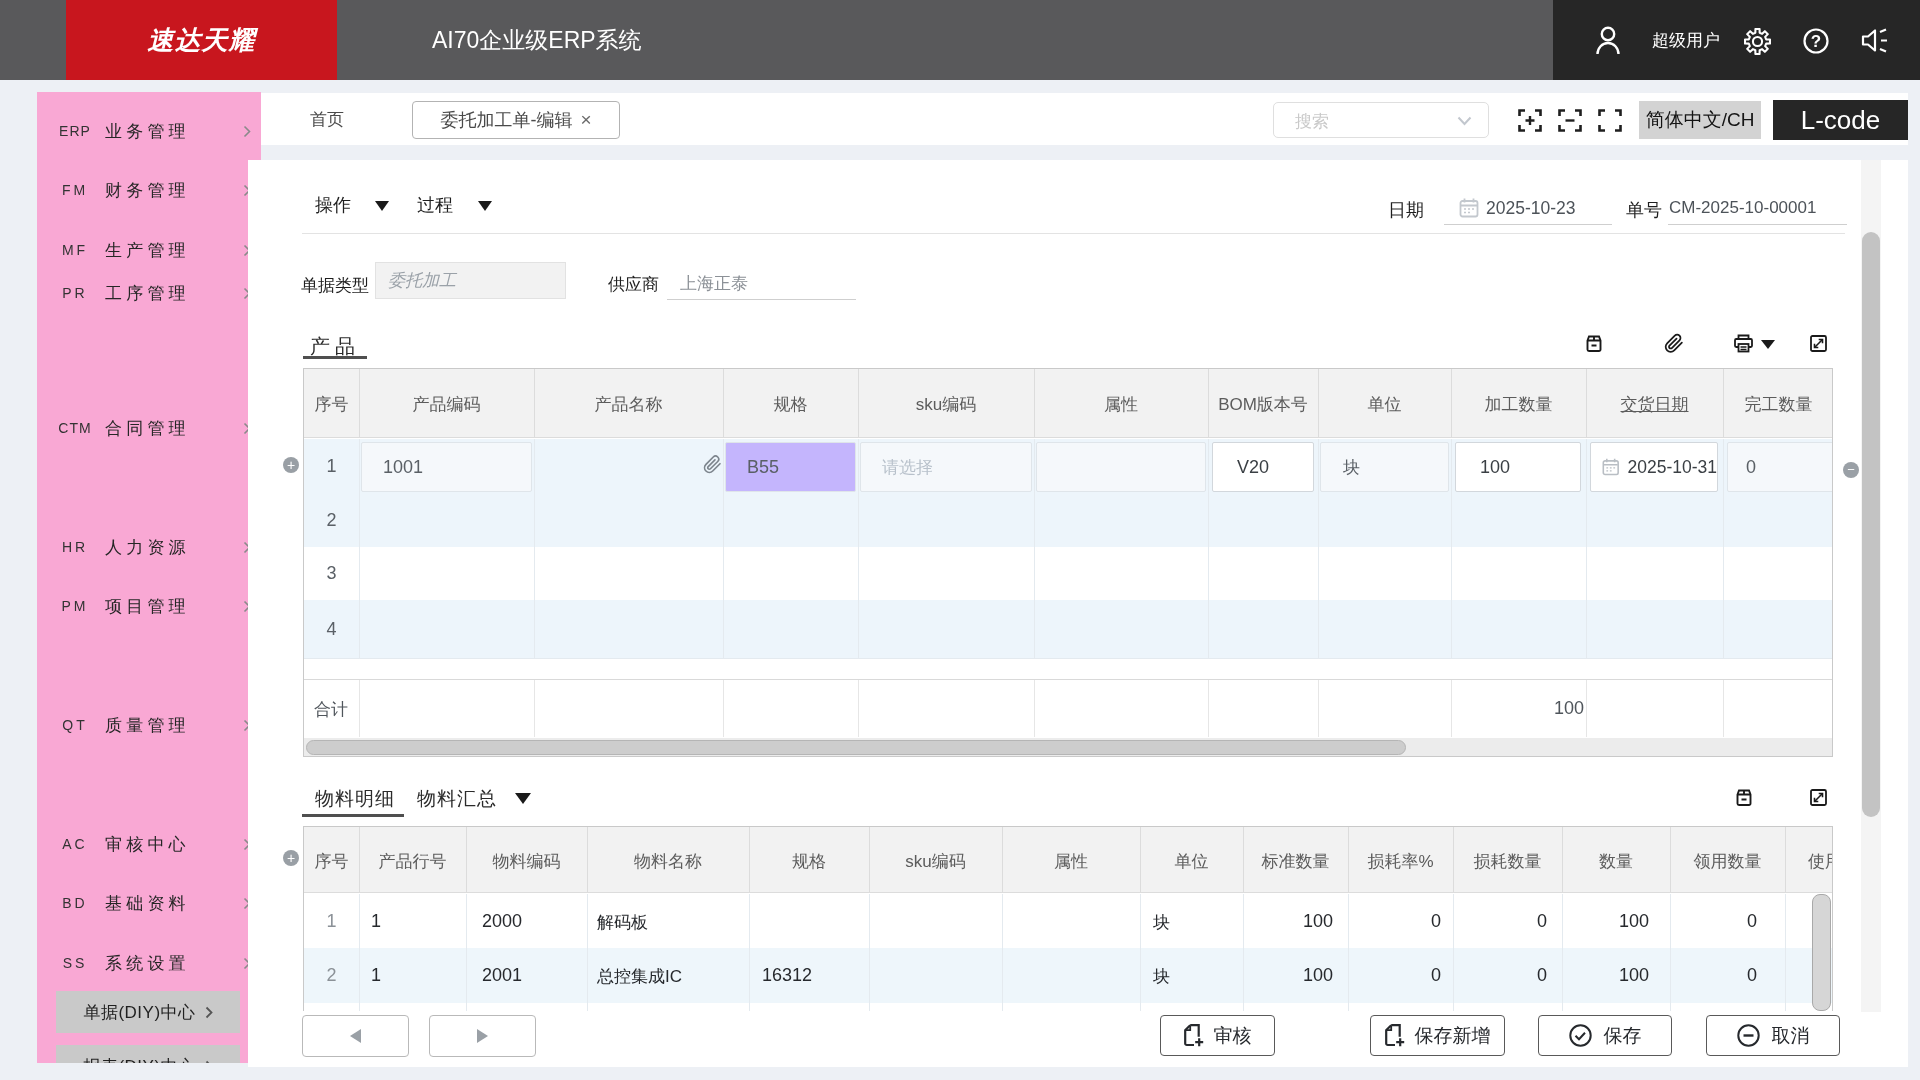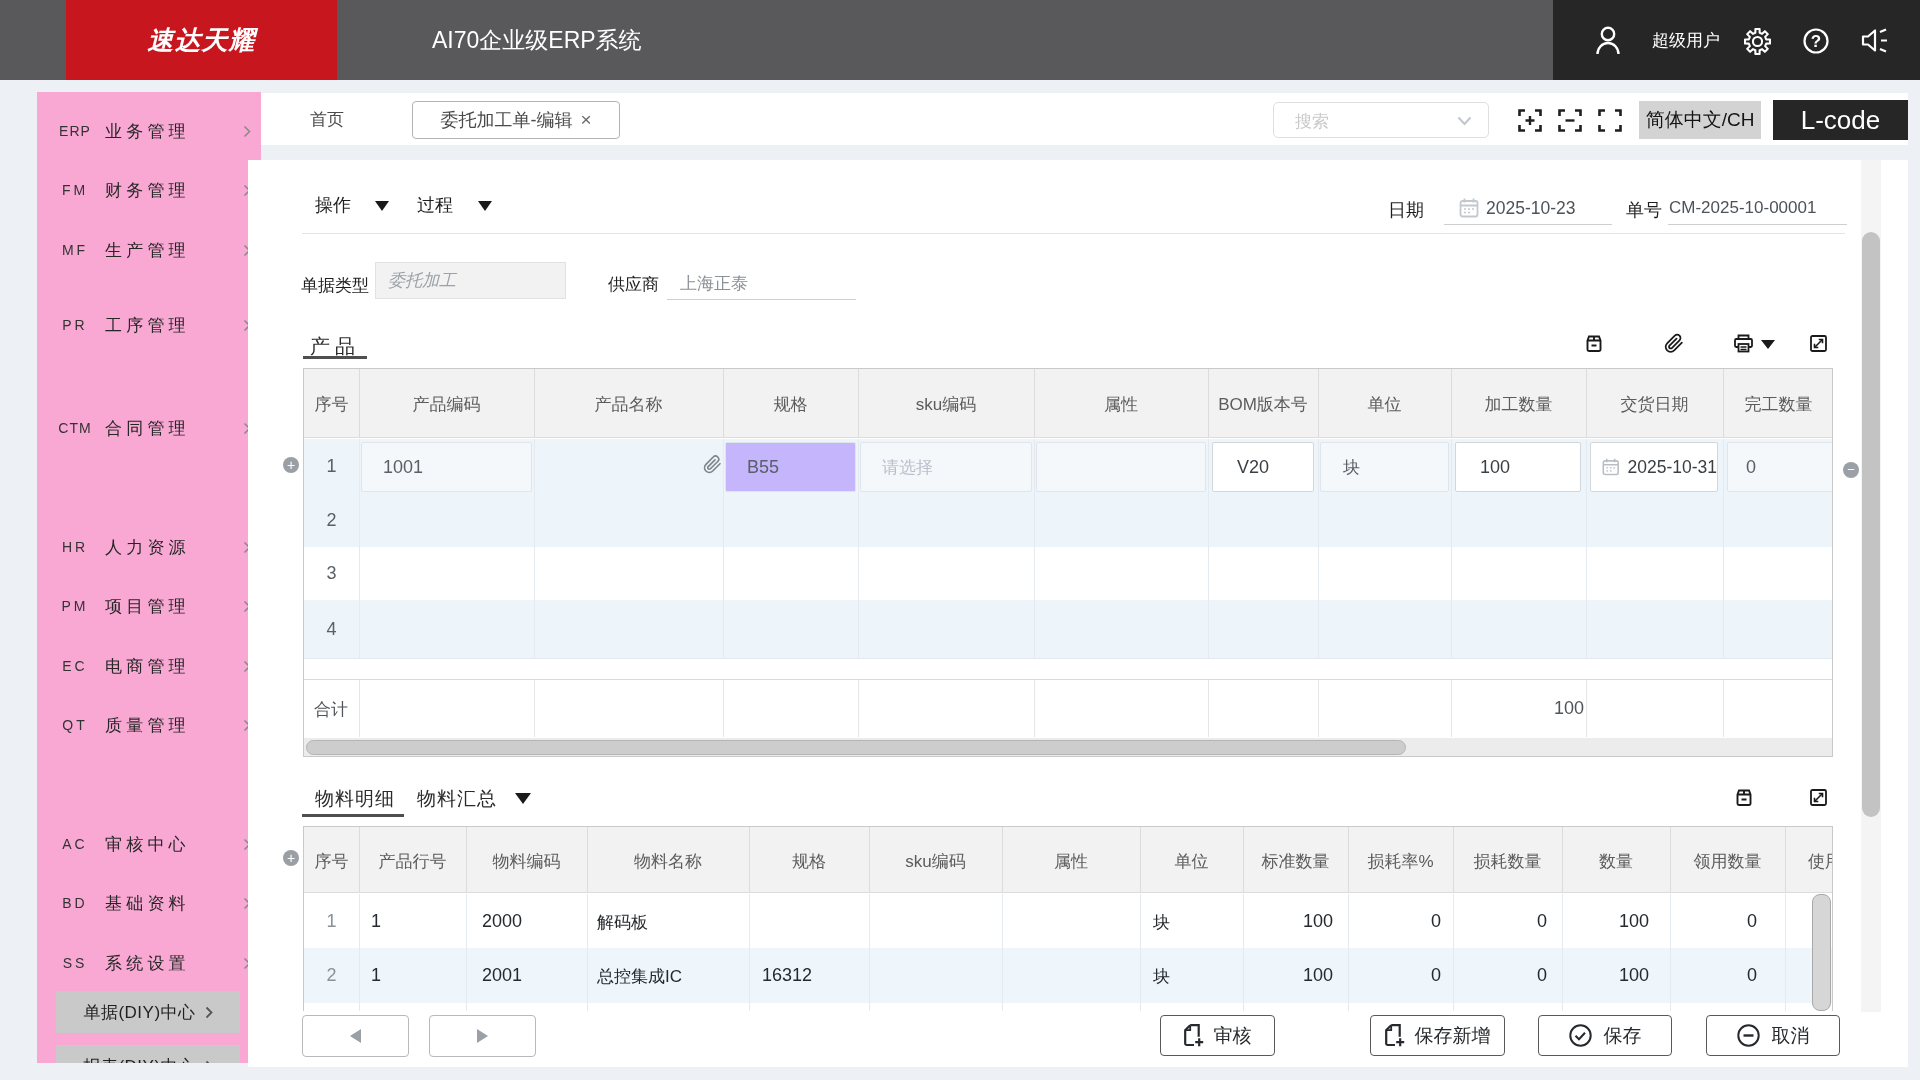--- a/index.html
+++ b/index.html
@@ -93,21 +93,21 @@
         <path d="M1.5 1.5 L6.5 6.5 L1.5 11.5" fill="none" stroke="#8a8a8a" stroke-width="1.6"></path>
       </svg>
 </div>
 <div class="abs flex" style="left:0;top:137px;width:224px;height:42px;">
 <span style="display:inline-block;width:52px;text-align:center;font-size:14px;letter-spacing:3px;color:#333;margin-left:12px;">MF</span>
 <span style="font-size:17px;letter-spacing:4.2px;color:#262626;margin-left:4px;">生产管理</span>
 <svg class="abs" style="left:206px;top:15px;" width="8" height="13" viewBox="0 0 8 13">
         <path d="M1.5 1.5 L6.5 6.5 L1.5 11.5" fill="none" stroke="#8a8a8a" stroke-width="1.6"></path>
       </svg>
 </div>
-<div class="abs flex" style="left:0;top:212px;width:181px;height:42px;">
+<div class="abs flex" style="left:0;top:180px;width:181px;height:42px;">
 <span style="display:inline-block;width:52px;text-align:center;font-size:14px;letter-spacing:3px;color:#333;margin-left:12px;">PR</span>
 <span style="font-size:17px;letter-spacing:4.2px;color:#262626;margin-left:4px;">工序管理</span>
 <svg class="abs" style="left:206px;top:15px;" width="8" height="13" viewBox="0 0 8 13">
         <path d="M1.5 1.5 L6.5 6.5 L1.5 11.5" fill="none" stroke="#8a8a8a" stroke-width="1.6"></path>
       </svg>
 </div>
 <div class="abs flex" style="left:0;top:315px;width:224px;height:42px;">
 <span style="display:inline-block;width:52px;text-align:center;font-size:14px;letter-spacing:1px;color:#333;margin-left:12px;">CTM</span>
 <span style="font-size:17px;letter-spacing:4.2px;color:#262626;margin-left:4px;">合同管理</span>
 <svg class="abs" style="left:206px;top:15px;" width="8" height="13" viewBox="0 0 8 13">
@@ -117,27 +117,20 @@
 <div class="abs flex" style="left:0;top:434px;width:224px;height:42px;">
 <span style="display:inline-block;width:52px;text-align:center;font-size:14px;letter-spacing:3px;color:#333;margin-left:12px;">HR</span>
 <span style="font-size:17px;letter-spacing:4.2px;color:#262626;margin-left:4px;">人力资源</span>
 <svg class="abs" style="left:206px;top:15px;" width="8" height="13" viewBox="0 0 8 13">
         <path d="M1.5 1.5 L6.5 6.5 L1.5 11.5" fill="none" stroke="#8a8a8a" stroke-width="1.6"></path>
       </svg>
 </div>
 <div class="abs flex" style="left:0;top:493px;width:224px;height:42px;">
 <span style="display:inline-block;width:52px;text-align:center;font-size:14px;letter-spacing:3px;color:#333;margin-left:12px;">PM</span>
 <span style="font-size:17px;letter-spacing:4.2px;color:#262626;margin-left:4px;">项目管理</span>
-<svg class="abs" style="left:206px;top:15px;" width="8" height="13" viewBox="0 0 8 13">
-        <path d="M1.5 1.5 L6.5 6.5 L1.5 11.5" fill="none" stroke="#8a8a8a" stroke-width="1.6"></path>
-      </svg>
-</div>
-<div class="abs flex" style="left:0;top:553px;width:224px;height:42px;">
-<span style="display:inline-block;width:52px;text-align:center;font-size:14px;letter-spacing:3px;color:#333;margin-left:12px;">EC</span>
-<span style="font-size:17px;letter-spacing:4.2px;color:#262626;margin-left:4px;">电商管理</span>
 <svg class="abs" style="left:206px;top:15px;" width="8" height="13" viewBox="0 0 8 13">
         <path d="M1.5 1.5 L6.5 6.5 L1.5 11.5" fill="none" stroke="#8a8a8a" stroke-width="1.6"></path>
       </svg>
 </div>
 <div class="abs flex" style="left:0;top:612px;width:224px;height:42px;">
 <span style="display:inline-block;width:52px;text-align:center;font-size:14px;letter-spacing:3px;color:#333;margin-left:12px;">QT</span>
 <span style="font-size:17px;letter-spacing:4.2px;color:#262626;margin-left:4px;">质量管理</span>
 <svg class="abs" style="left:206px;top:15px;" width="8" height="13" viewBox="0 0 8 13">
         <path d="M1.5 1.5 L6.5 6.5 L1.5 11.5" fill="none" stroke="#8a8a8a" stroke-width="1.6"></path>
       </svg>
@@ -230,21 +223,21 @@
 <div class="abs" style="left:0;top:0;width:1528px;height:69px;background:#f2f2f2;border-bottom:1px solid #dcdcdc;"></div>
 <div class="abs" style="left:0px;top:24px;width:55px;text-align:center;font-size:17px;color:#5c5c5c;">序号</div>
 <div class="abs" style="left:55px;top:24px;width:175px;text-align:center;font-size:17px;color:#5c5c5c;">产品编码</div>
 <div class="abs" style="left:230px;top:24px;width:189px;text-align:center;font-size:17px;color:#5c5c5c;">产品名称</div>
 <div class="abs" style="left:419px;top:24px;width:135px;text-align:center;font-size:17px;color:#5c5c5c;">规格</div>
 <div class="abs" style="left:554px;top:24px;width:176px;text-align:center;font-size:17px;color:#5c5c5c;">sku编码</div>
 <div class="abs" style="left:730px;top:24px;width:174px;text-align:center;font-size:17px;color:#5c5c5c;">属性</div>
 <div class="abs" style="left:904px;top:24px;width:110px;text-align:center;font-size:17px;color:#5c5c5c;">BOM版本号</div>
 <div class="abs" style="left:1014px;top:24px;width:133px;text-align:center;font-size:17px;color:#5c5c5c;">单位</div>
 <div class="abs" style="left:1147px;top:24px;width:135px;text-align:center;font-size:17px;color:#5c5c5c;">加工数量</div>
-<div class="abs" style="left:1282px;top:24px;width:137px;text-align:center;font-size:17px;color:#5c5c5c;">交货日期</div>
+<div class="abs" style="left:1282px;top:24px;width:137px;text-align:center;font-size:17px;color:#5c5c5c;text-decoration:underline;">交货日期</div>
 <div class="abs" style="left:1419px;top:24px;width:111px;text-align:center;font-size:17px;color:#5c5c5c;">完工数量</div>
 <div class="abs" style="left:55px;top:0;width:1px;height:69px;background:#dcdcdc;"></div>
 <div class="abs" style="left:230px;top:0;width:1px;height:69px;background:#dcdcdc;"></div>
 <div class="abs" style="left:419px;top:0;width:1px;height:69px;background:#dcdcdc;"></div>
 <div class="abs" style="left:554px;top:0;width:1px;height:69px;background:#dcdcdc;"></div>
 <div class="abs" style="left:730px;top:0;width:1px;height:69px;background:#dcdcdc;"></div>
 <div class="abs" style="left:904px;top:0;width:1px;height:69px;background:#dcdcdc;"></div>
 <div class="abs" style="left:1014px;top:0;width:1px;height:69px;background:#dcdcdc;"></div>
 <div class="abs" style="left:1147px;top:0;width:1px;height:69px;background:#dcdcdc;"></div>
 <div class="abs" style="left:1282px;top:0;width:1px;height:69px;background:#dcdcdc;"></div>

